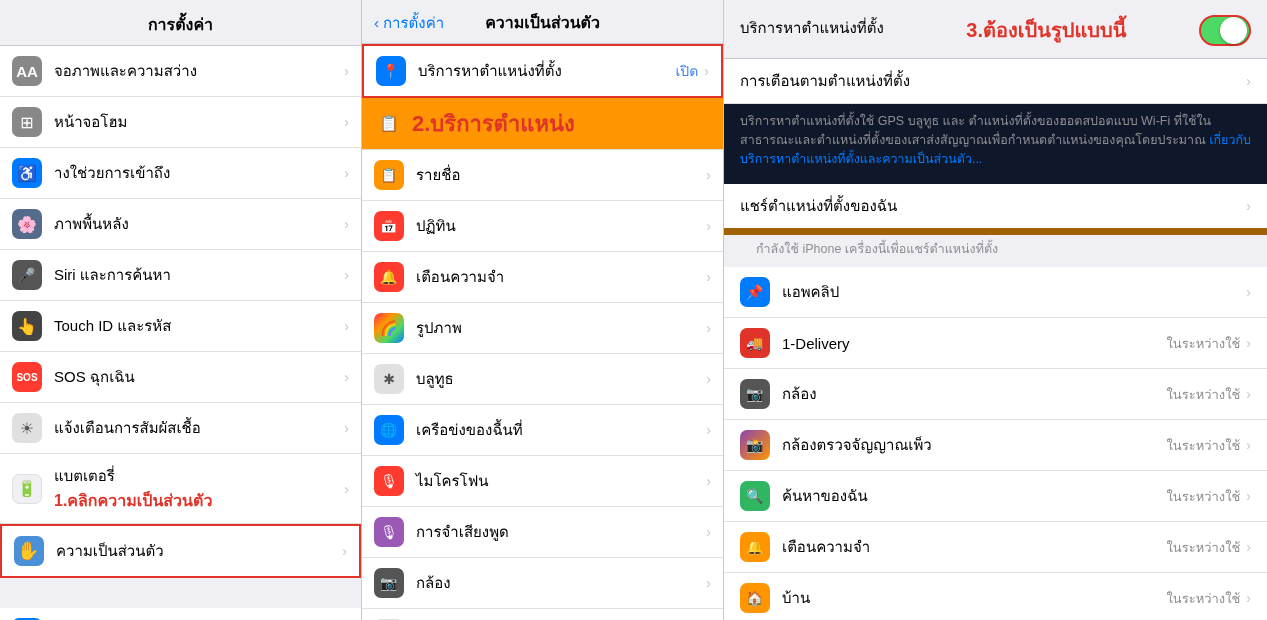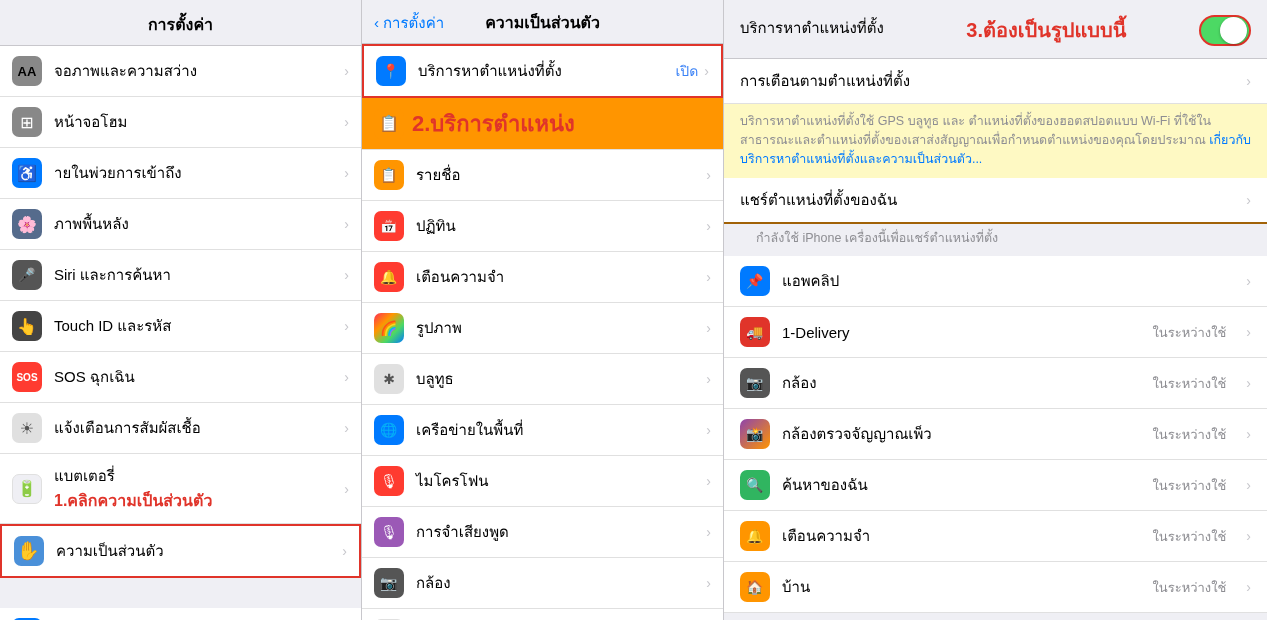--- a/index.html
+++ b/index.html
@@ -29,47 +29,47 @@
 
     
     .right-panel { flex: 1; background: #efeff4; overflow-y: auto; }
     .right-top { display: flex; align-items: center; justify-content: space-between; padding: 14px 16px 12px; background: #efeff4; border-bottom: 1px solid #c8c7cc; }
     .toggle-on { width: 52px; height: 31px; background: #4cd964; border-radius: 16px; display: flex; align-items: center; justify-content: flex-end; padding-right: 2px; border: 2.5px solid #e0342a; flex-shrink: 0; cursor: pointer; }
     .toggle-on .knob { width: 27px; height: 27px; background: #fff; border-radius: 50%; box-shadow: 0 1px 3px rgba(0,0,0,0.3); }
     .right-section-title { font-size: 15px; color: #000; margin-bottom: 4px; }
     .right-row { display: flex; align-items: center; background: #fff; border-bottom: 1px solid #e0e0e0; padding: 10px 16px; min-height: 44px; }
     .right-row .icon { width: 30px; height: 30px; border-radius: 7px; display: flex; align-items: center; justify-content: center; margin-right: 12px; flex-shrink: 0; font-size: 16px; }
     .right-row .label { flex: 1; font-size: 15px; color: #000; }
-    .right-row .value { font-size: 13px; color: #8e8e93; margin-right: 20px; }
+    .right-row .value { font-size: 13px; color: #8e8e93; margin-right: 6px; }
     .right-row .chevron { color: #c7c7cc; font-size: 14px; }
-    .right-share-row { display: flex; align-items: center; background: #fff; border-bottom: 2px solid #a16207; padding: 10px 16px; min-height: 44px; cursor: pointer; }
+    .right-share-row { display: flex; align-items: center; background: #fff; border-bottom: 7px solid #a16207; padding: 10px 16px; min-height: 44px; cursor: pointer; }
     .right-share-row .label { flex: 1; font-size: 15px; color: #000; }
     .right-share-row .chevron { color: #c7c7cc; font-size: 14px; }
     .icon-location { background: #007aff; }
     .icon-appclip { background: #007aff; }
   </style>
 </head>
 <body>
 
 <div class="left-panel">
   <div class="left-panel-header">การตั้งค่า</div>
 
   <div class="settings-item">
-    <div class="icon" style="background:#888;color:#000000;font-size:13px;font-weight:700;">AA</div>
+    <div class="icon" style="background:#888;color:#ffffff;font-size:15px;font-weight:700;">AA</div>
     <span class="label">จอภาพและความสว่าง</span>
     <span class="chevron">›</span>
   </div>
   <div class="settings-item">
     <div class="icon" style="background:#888;color:#fff;font-size:16px;">⊞</div>
     <span class="label">หน้าจอโฮม</span>
     <span class="chevron">›</span>
   </div>
   <div class="settings-item">
     <div class="icon" style="background:#007aff;color:#fff;font-size:16px;">♿</div>
-    <span class="label">ายในพ่วยการเข้าถึง</span>
+    <span class="label">างใช่วยการเข้าถึง</span>
     <span class="chevron">›</span>
   </div>
   <div class="settings-item">
     <div class="icon" style="background:#556b8c;color:#fff;font-size:16px;">🌸</div>
     <span class="label">ภาพพื้นหลัง</span>
     <span class="chevron">›</span>
   </div>
   <div class="settings-item">
     <div class="icon" style="background:#555;color:#fff;font-size:14px;">🎤</div>
     <span class="label">Siri และการค้นหา</span>
@@ -153,21 +153,21 @@
     <span class="label">รูปภาพ</span>
     <span class="chevron">›</span>
   </div>
   <div class="mid-item">
     <div class="icon" style="background:#e0e0e0;color:#555;font-size:14px;">✱</div>
     <span class="label">บลูทูธ</span>
     <span class="chevron">›</span>
   </div>
   <div class="mid-item">
     <div class="icon" style="background:#007aff;color:#fff;font-size:14px;">🌐</div>
-    <span class="label">เครือข่ายในพื้นที่</span>
+    <span class="label">เครือข่งของฉื้นที่</span>
     <span class="chevron">›</span>
   </div>
   <div class="mid-item">
     <div class="icon" style="background:#ff3b30;color:#fff;font-size:14px;">🎙</div>
     <span class="label">ไมโครโฟน</span>
     <span class="chevron">›</span>
   </div>
   <div class="mid-item">
     <div class="icon" style="background:#9b59b6;color:#fff;font-size:14px;">🎙</div>
     <span class="label">การจำเสียงพูด</span>
@@ -193,21 +193,21 @@
     </div>
   </div>
 
   <div style="background:#fff;border-bottom:1px solid #e0e0e0;padding:10px 16px;">
     <div style="display:flex;align-items:center;">
       <span style="flex:1;font-size:15px;color:#000;">การเตือนตามตำแหน่งที่ตั้ง</span>
       <span style="color:#c7c7cc;font-size:14px;">›</span>
     </div>
   </div>
 
-  <div style="background:#fef9c3;padding:8px 16px 10px;">
+  <div style="background:#0f172a;padding:8px 16px 16px;">
     <p style="font-size:12.5px;color:#8e8e93;line-height:1.5;">
       <span>บริการหาตำแหน่งที่ตั้งใช้ GPS บลูทูธ และ ตำแหน่งที่ตั้งของฮอตสปอตแบบ Wi-Fi ที่ใช้ในสาธารณะและตำแหน่งที่ตั้งของเสาส่งสัญญาณเพื่อกำหนดตำแหน่งของคุณโดยประมาณ</span>
       <a style="color:#007aff;">เกี่ยวกับบริการหาตำแหน่งที่ตั้งและความเป็นส่วนตัว...</a>
     </p>
   </div>
 
   <div class="right-share-row">
     <span class="label">แชร์ตำแหน่งที่ตั้งของฉัน</span>
     <span class="chevron">›</span>
   </div>

